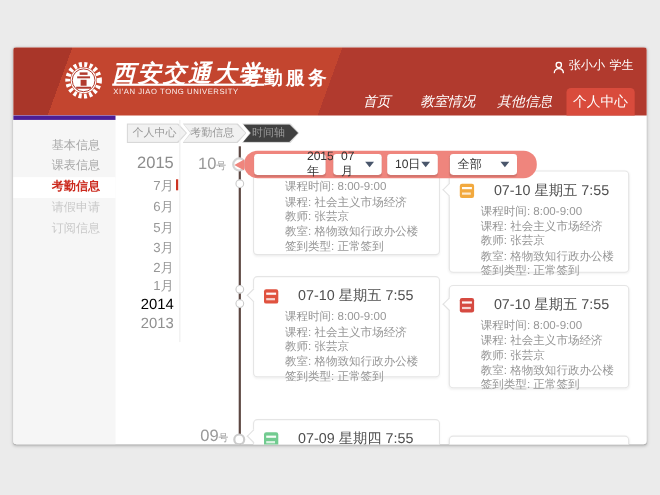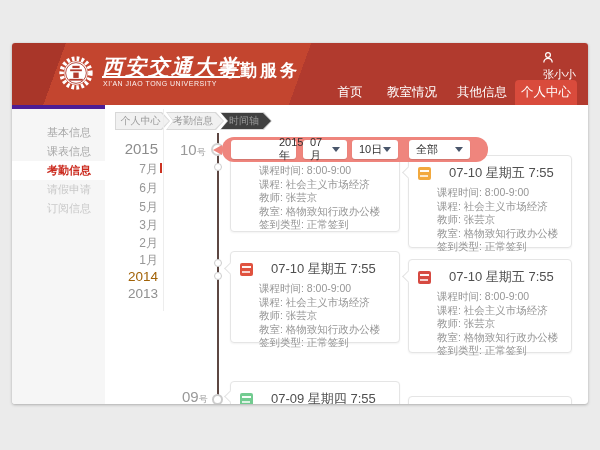--- a/index.html
+++ b/index.html
@@ -10,22 +10,22 @@
     background:#fff; border-radius:3px; overflow:hidden;
     box-shadow:0 1px 3px rgba(0,0,0,.25), 0 0 1px rgba(0,0,0,.15); }
 
   
   .hdr { position:absolute; left:0; top:0; width:576px; height:62px;
     background:linear-gradient(110deg,#a93629 0%,#a93629 9%,#c3452f 9%,#c3452f 50%,#b13a2e 50%,#b13a2e 100%); }
   .logo { position:absolute; left:46px; top:12px; width:36px; height:36px; }
   .uni-zh { position:absolute; left:90px; top:10px; color:#fff; font:italic bold 21px "DejaVu Serif", serif; letter-spacing:2px; white-space:nowrap;text-decoration:underline; }
   .uni-en { position:absolute; left:91px; top:37px; color:rgba(255,255,255,.93); font-size:7px; letter-spacing:.5px; white-space:nowrap; }
   .svc { position:absolute; left:208px; top:16px; color:#fff; font-size:17px; font-weight:bold; letter-spacing:3px; white-space:nowrap; }
-  .user { position:absolute; right:12px; top:9px; color:#fff; font-size:11px; display:flex; align-items:flex-start; gap:4px;flex-direction:column; }
-  .nav-item { position:absolute; bottom:0; height:25px; line-height:25px; color:#fff; font-size:12.5px; text-align:center; cursor:pointer; }
+  .user { position:absolute; right:12px; top:9px; color:#fff; font-size:11px; display:flex; align-items:flex-end; gap:4px; }
+  .nav-item { position:absolute; bottom:0; height:25px; line-height:25px; color:#fff; font-size:12.5px; cursor:pointer;font-style:italic; }
   .nav-home { left:318px; width:40px; }
   .nav-room { left:370px; width:60px; }
   .nav-other { left:440px; width:60px; }
   .nav-active { position:absolute; left:503px; bottom:0; width:62px; height:25px; line-height:25px;
     background:#d94b3c; border-radius:4px 4px 0 0; color:#fff; font-size:12.5px; text-align:center; cursor:pointer; }
 
   
   .sidebar { position:absolute; left:0; top:62px; width:93px; height:299px; background:#f6f6f6; border-top:4px solid #4c1d95; }
   .side-item { height:19px; line-height:19px; padding-left:35px; font-size:11px; color:#a8a8a8; cursor:pointer; white-space:nowrap; }
   .side-item:first-child { margin-top:14px; }
@@ -47,21 +47,21 @@
   .vdiv { position:absolute; left:151px; top:66px; width:1px; height:202px; background:#ededed; }
   .tl-line { position:absolute; left:205px; top:90px; width:2px; height:271px; }
   .yl { position:absolute; left:96px; width:50px; text-align:right; color:#979797; font-size:12px; cursor:pointer; white-space:nowrap; }
   .y0 { top:97px;  font-size:15px; color:#8d8d8d; }
   .y1 { top:118px; }
   .y2 { top:137px; }
   .y3 { top:156px; }
   .y4 { top:174px; }
   .y5 { top:192px; }
   .y6 { top:209px; }
-  .y7 { top:226px; font-size:13.5px; color:#a16207; }
+  .y7 { top:226px; font-size:13.5px; color:#000000; }
   .y8 { top:243px; font-size:13.5px; color:#909090; }
   .cur-tick { position:absolute; left:148px; top:120px; width:2px; height:10px; background:#cc3322; }
   .dayl { position:absolute; color:#999; white-space:nowrap; }
   .dayl .n { font-size:15px; }
   .dayl .u { font-size:9px; }
   .d10 { left:168px; top:98px; }
   .d09 { left:170px; top:345px; }
   .tlc { position:absolute; background:#fff; border-radius:50%; }
   .c-big { left:199px; top:100px; width:13px; height:13px; border:2px solid #d4d4d4; }
   .c-s1 { left:202px; top:120px; width:8px; height:8px; border:1px solid #ccc; }

